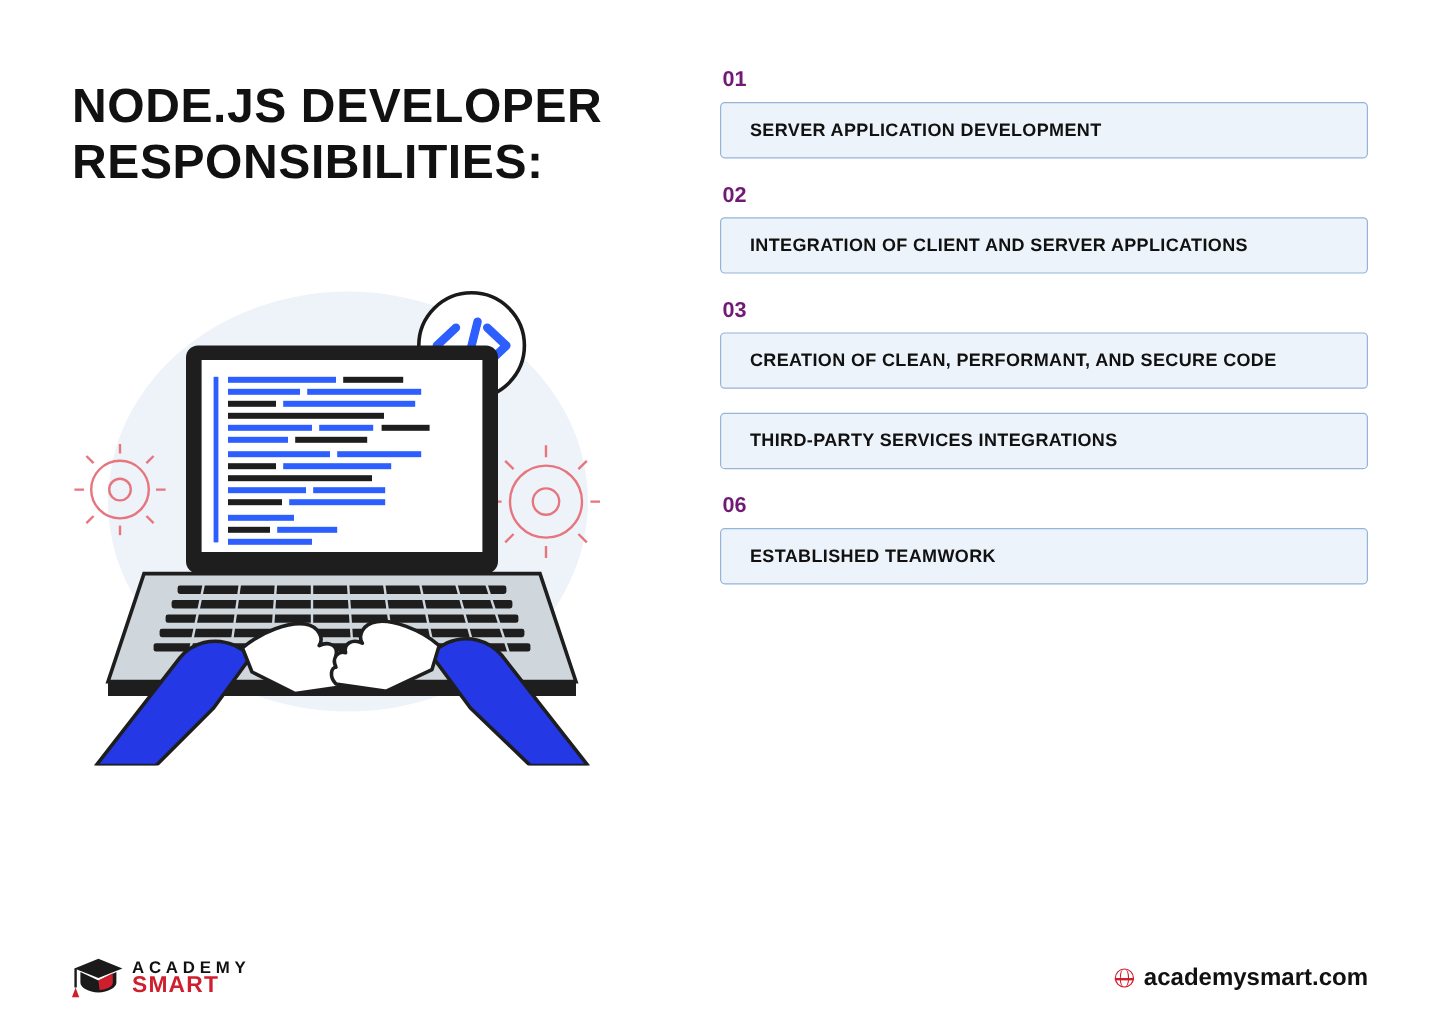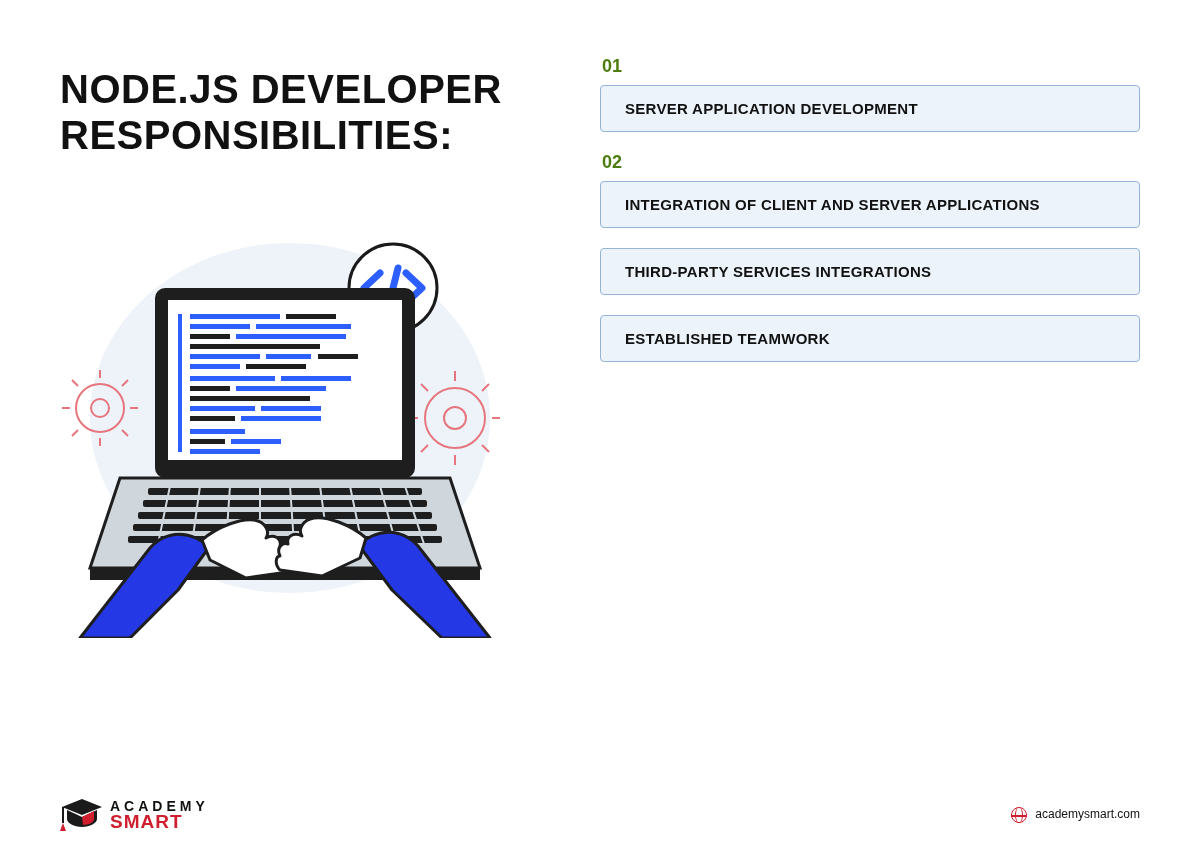--- a/index.html
+++ b/index.html
@@ -34,21 +34,21 @@
     width: 440px;
     height: 420px;
   }
   .right {
     width: 50%;
   }
   .item {
     margin-bottom: 20px;
   }
   .item-num {
-    color: #4d7c0f;
+    color: #701a75;
     font-weight: 700;
     font-size: 18px;
     margin-bottom: 8px;
     margin-left: 2px;
   }
   .item-box {
     border: 1.5px solid #94b4d8;
     background: #edf3fa;
     border-radius: 4px;
     padding: 14px 24px;
@@ -76,23 +76,24 @@
   .logo-text {
     line-height: 0.92;
     font-weight: 800;
     letter-spacing: 4px;
     font-size: 14px;
   }
   .logo-text .top { color: #111; }
   .logo-text .bottom { color: #cf1f2e; font-size: 19px; letter-spacing: 1px; }
   .url {
     display: flex;
+    align-items: center;
     gap: 8px;
-    font-size: 12px;
-    font-weight: 400;
+    font-size: 20px;
+    font-weight: 700;
     color: #111;
   }
   .globe {
     width: 16px; height: 16px; border: 1.5px solid #cf1f2e; border-radius: 50%;
     position: relative;
   }
   .globe::before, .globe::after {
     content: ""; position: absolute; border: 1px solid #cf1f2e;
   }
   .globe::before { top: 50%; left: -1px; right: -1px; height: 0; }
@@ -228,23 +229,28 @@
   <div class="right">
     <div class="item">
       <div class="item-num">01</div>
       <div class="item-box">SERVER APPLICATION DEVELOPMENT</div>
     </div>
     <div class="item">
       <div class="item-num">02</div>
       <div class="item-box">INTEGRATION OF CLIENT AND SERVER APPLICATIONS</div>
     </div>
     <div class="item">
+      <div class="item-num">03</div>
+      <div class="item-box">CREATION OF CLEAN, PERFORMANT, AND SECURE CODE</div>
+    </div>
+    <div class="item">
       <div class="item-box">THIRD-PARTY SERVICES INTEGRATIONS</div>
     </div>
     <div class="item">
+      <div class="item-num">06</div>
       <div class="item-box">ESTABLISHED TEAMWORK</div>
     </div>
   </div>
 </div>
 
 <div class="footer">
   <div class="logo">
     <span class="logo-cap">
       <svg width="44" height="36" viewBox="0 0 44 36">
         <path d="M22 2 L42 10 L22 18 L2 10 Z" fill="#1a1a1a"></path>

